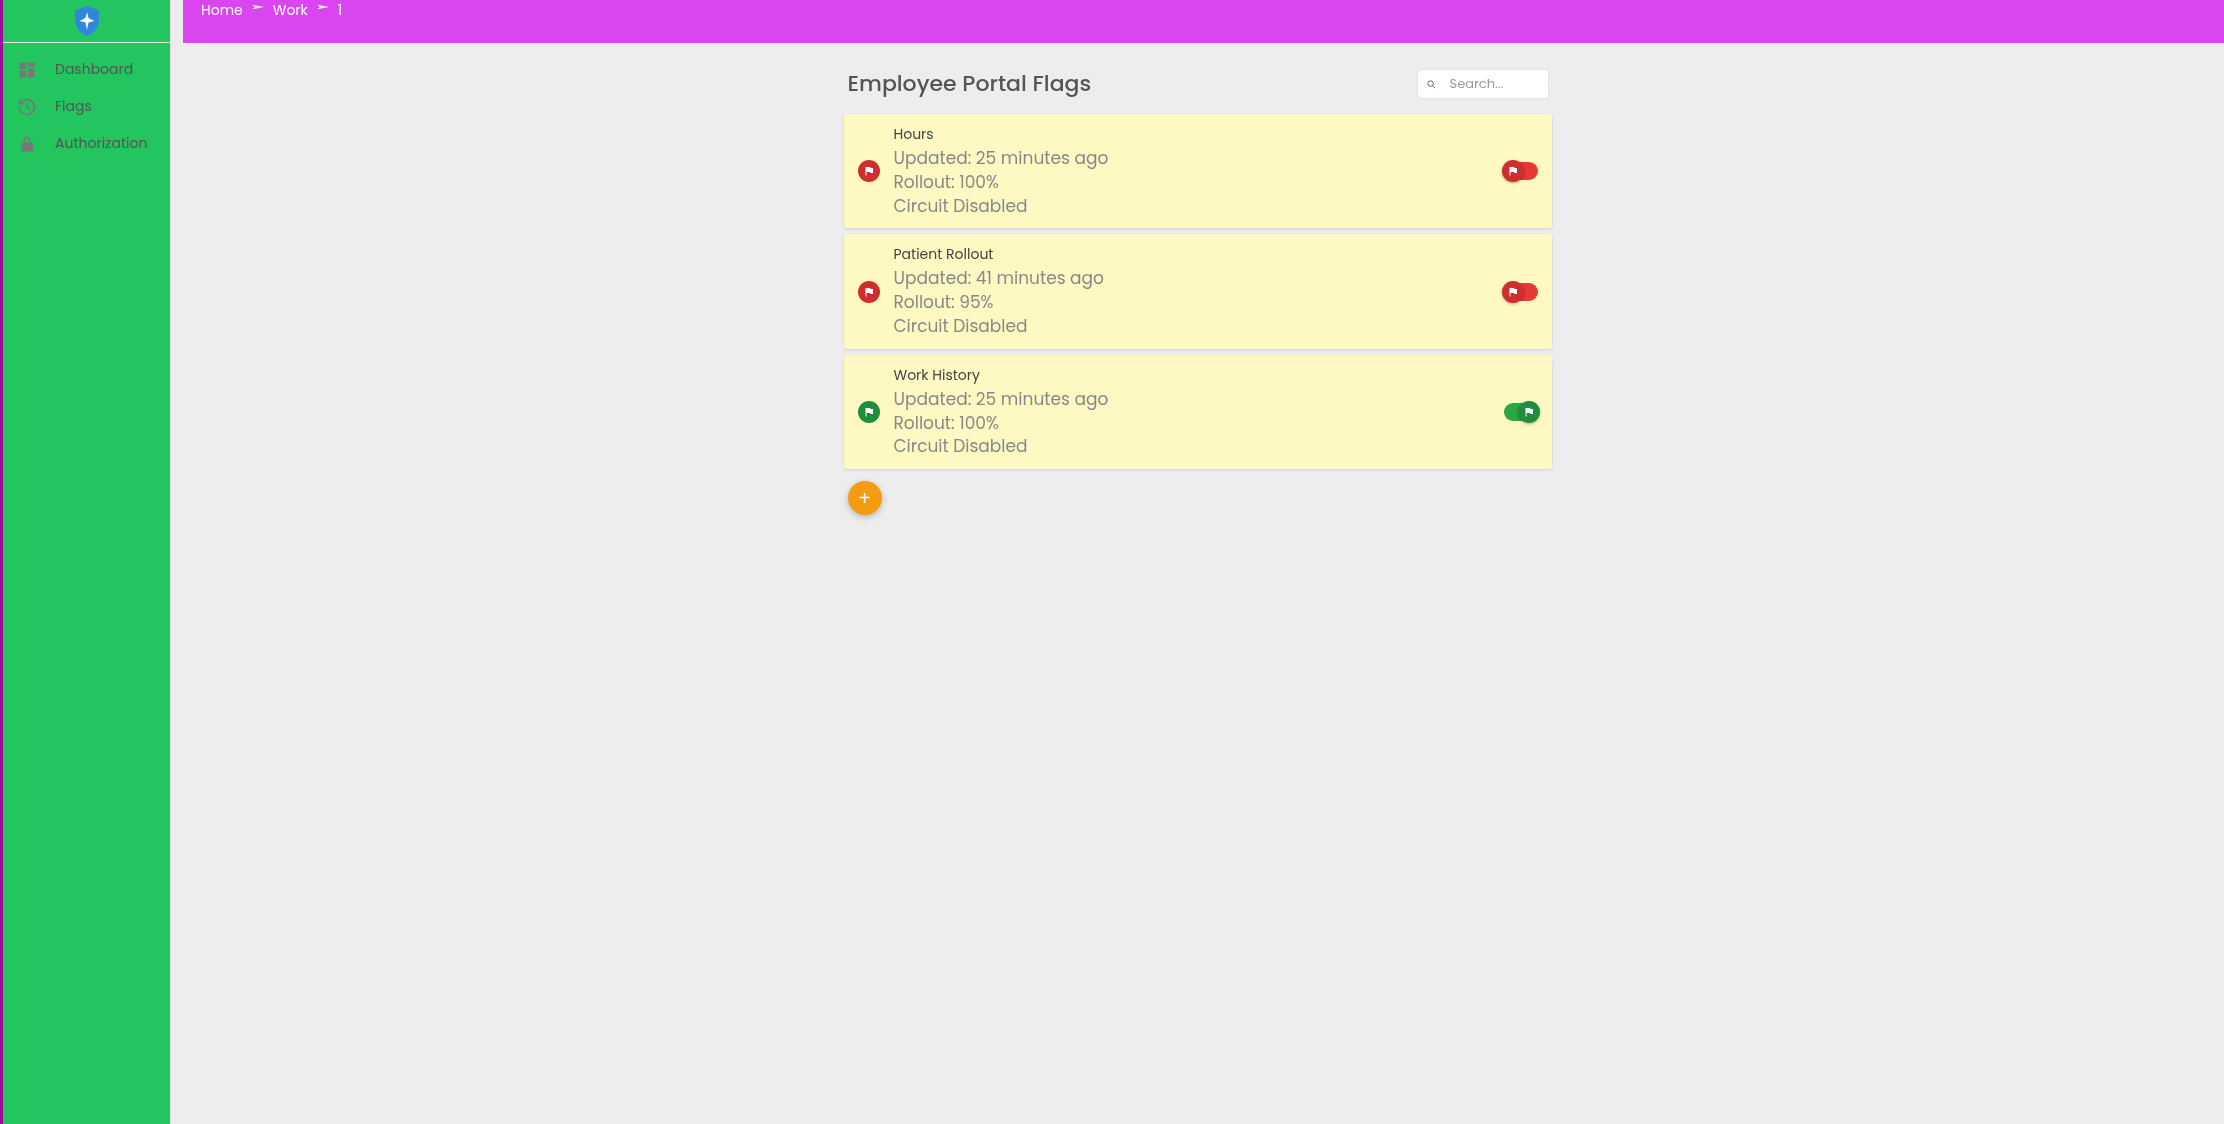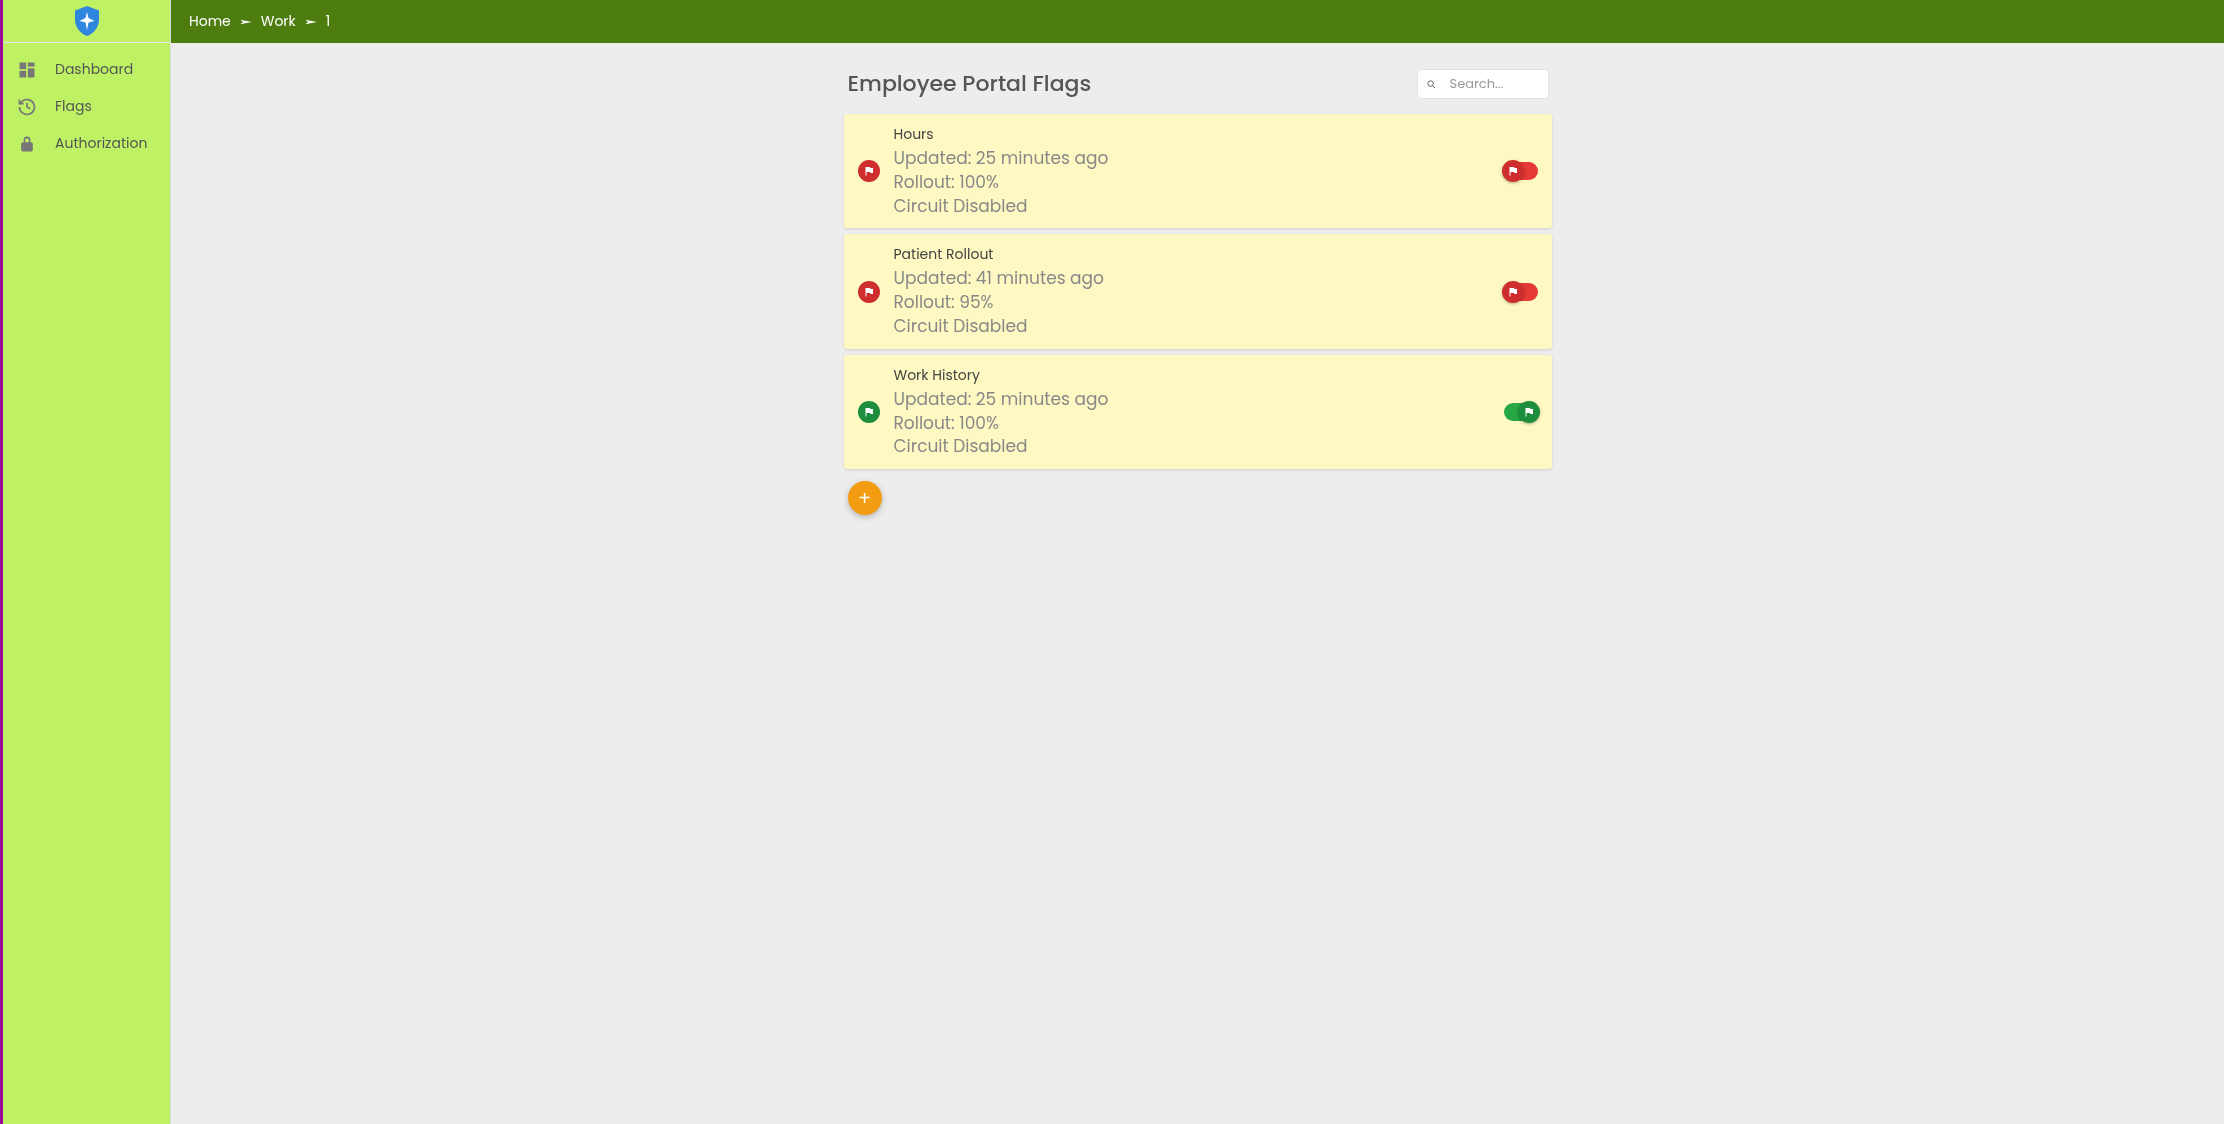--- a/index.html
+++ b/index.html
@@ -11,21 +11,21 @@
     font-size: 14px;
   }
   .app {
     display: flex;
     min-height: 100vh;
     border-left: 3px solid #9c0a9c;
   }
   
   .sidebar {
     width: 168px;
-    background: #bef264;
+    background: #22c55e;
     border-right: 1px solid #e0e0e0;
     display: flex;
     flex-direction: column;
   }
   .logo-wrap {
     height: 43px;
     display: flex;
     align-items: center;
     justify-content: center;
     border-bottom: 1px solid #e6e6e6;
@@ -39,26 +39,26 @@
     padding: 8px 14px;
     cursor: pointer;
     color: #555;
   }
   .nav-item .icon { width: 20px; height: 20px; color: #777; display:flex; align-items:center; justify-content:center; }
   .nav-item span.label { font-size: 14px; }
   
   .main { flex: 1; display: flex; flex-direction: column; }
   .topbar {
     height: 43px;
-    background: #4d7c0f;
+    background: #d946ef;
     color: #fff;
     display: flex;
-    align-items: center;
     padding: 0 18px;
     font-size: 14px;
+    margin-left: 12px;
   }
   .crumb { cursor: pointer; }
   .crumb-sep { margin: 0 8px; display:inline-flex; }
   .crumb-sep svg { width:14px; height:14px; }
   .content {
     flex:1;
     padding: 24px 0 40px;
     display:flex;
     justify-content:center;
     align-items:flex-start;

